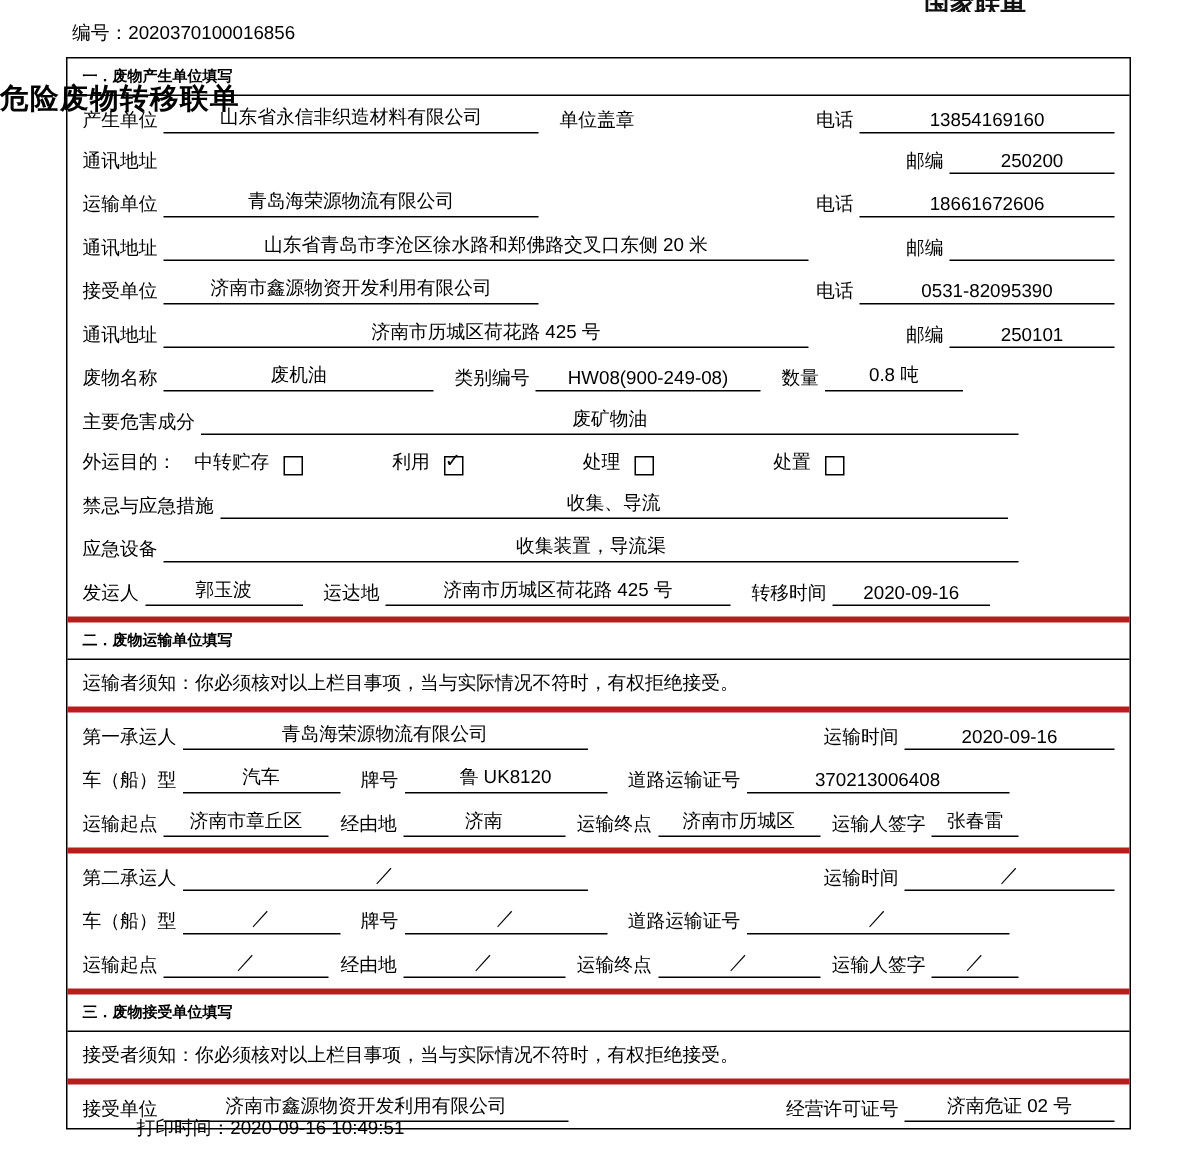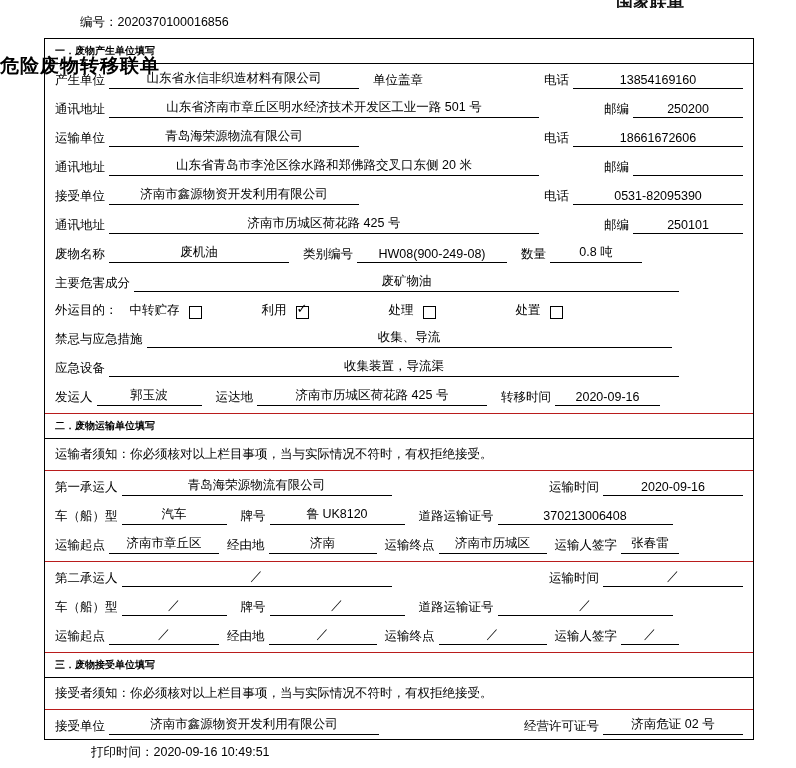--- a/index.html
+++ b/index.html
@@ -9,21 +9,21 @@
     font-family:"Liberation Sans","DejaVu Sans",sans-serif;
     font-size:12.5px;
     color:#000;
     position:relative;
     overflow:hidden;
   }
   .page{position:relative;width:796px;height:768px;}
 
   
   .top-row{position:relative;height:34px;}
-  .doc-no{position:absolute;left:48px;top:14px;font-size:12.5px;margin-left:32px;}
+  .doc-no{position:absolute;left:48px;top:14px;font-size:12.5px;}
   .title{
     position:absolute;left:0;top:5px;width:796px;text-align:left;
     font-size:19px;font-weight:bold;letter-spacing:1px;margin-top:48px;
   }
   .corner-mark{
     position:absolute;right:112px;top:-6px;
     font-size:17px;font-weight:bold;color:#111;
     overflow:hidden;height:14px;line-height:20px;
   }
 
@@ -32,21 +32,21 @@
     position:absolute;left:44px;top:38px;width:710px;
     border:1px solid #000;
     box-sizing:border-box;
   }
   .section-title{
     border-bottom:1px solid #000;
     font-weight:bold;
     padding:5px 10px 5px 10px;
     font-size:10px;
   }
-  .band{border-bottom:1px solid #b91c1c;padding:0;}
+  .band{border-bottom:4px solid #b91c1c;padding:0;}
   .band:last-child{border-bottom:none;}
 
   .row{
     display:flex;
     align-items:flex-end;
     padding:6px 10px 4px 10px;
     white-space:nowrap;
   }
   .lbl{flex:none;padding-right:4px;}
   .val{
@@ -102,21 +102,20 @@
         <span class="val" style="width:250px">山东省永信非织造材料有限公司</span>
         <span class="gap"></span>
         <span class="lbl">单位盖章</span>
         <span class="spacer"></span>
         <span class="lbl">电话</span>
         <span class="val" style="width:170px">13854169160</span>
       </div>
 
       <div class="row">
         <span class="lbl">通讯地址</span>
-        <span class="val" style="width:430px">山东省济南市章丘区明水经济技术开发区工业一路 501 号</span>
         <span class="spacer"></span>
         <span class="lbl">邮编</span>
         <span class="val" style="width:110px">250200</span>
       </div>
 
       <div class="row">
         <span class="lbl">运输单位</span>
         <span class="val" style="width:250px">青岛海荣源物流有限公司</span>
         <span class="spacer"></span>
         <span class="lbl">电话</span>

